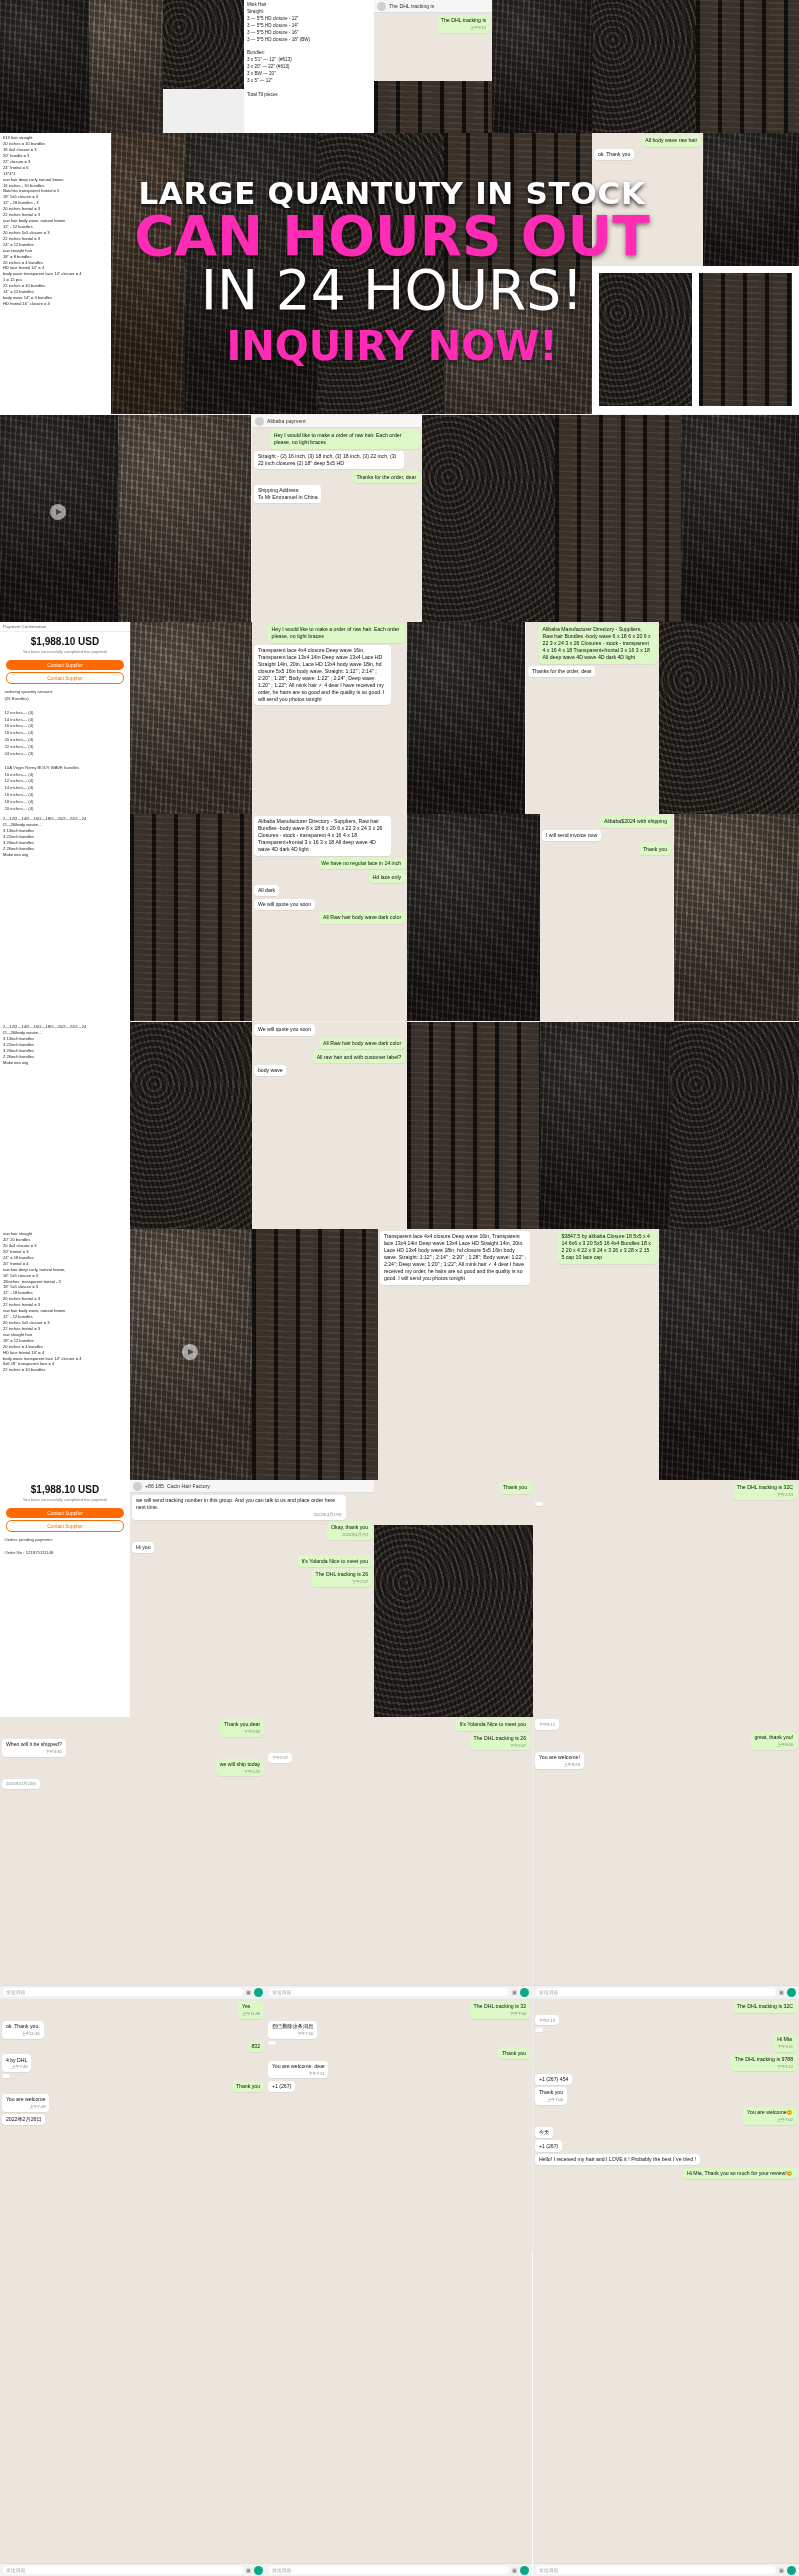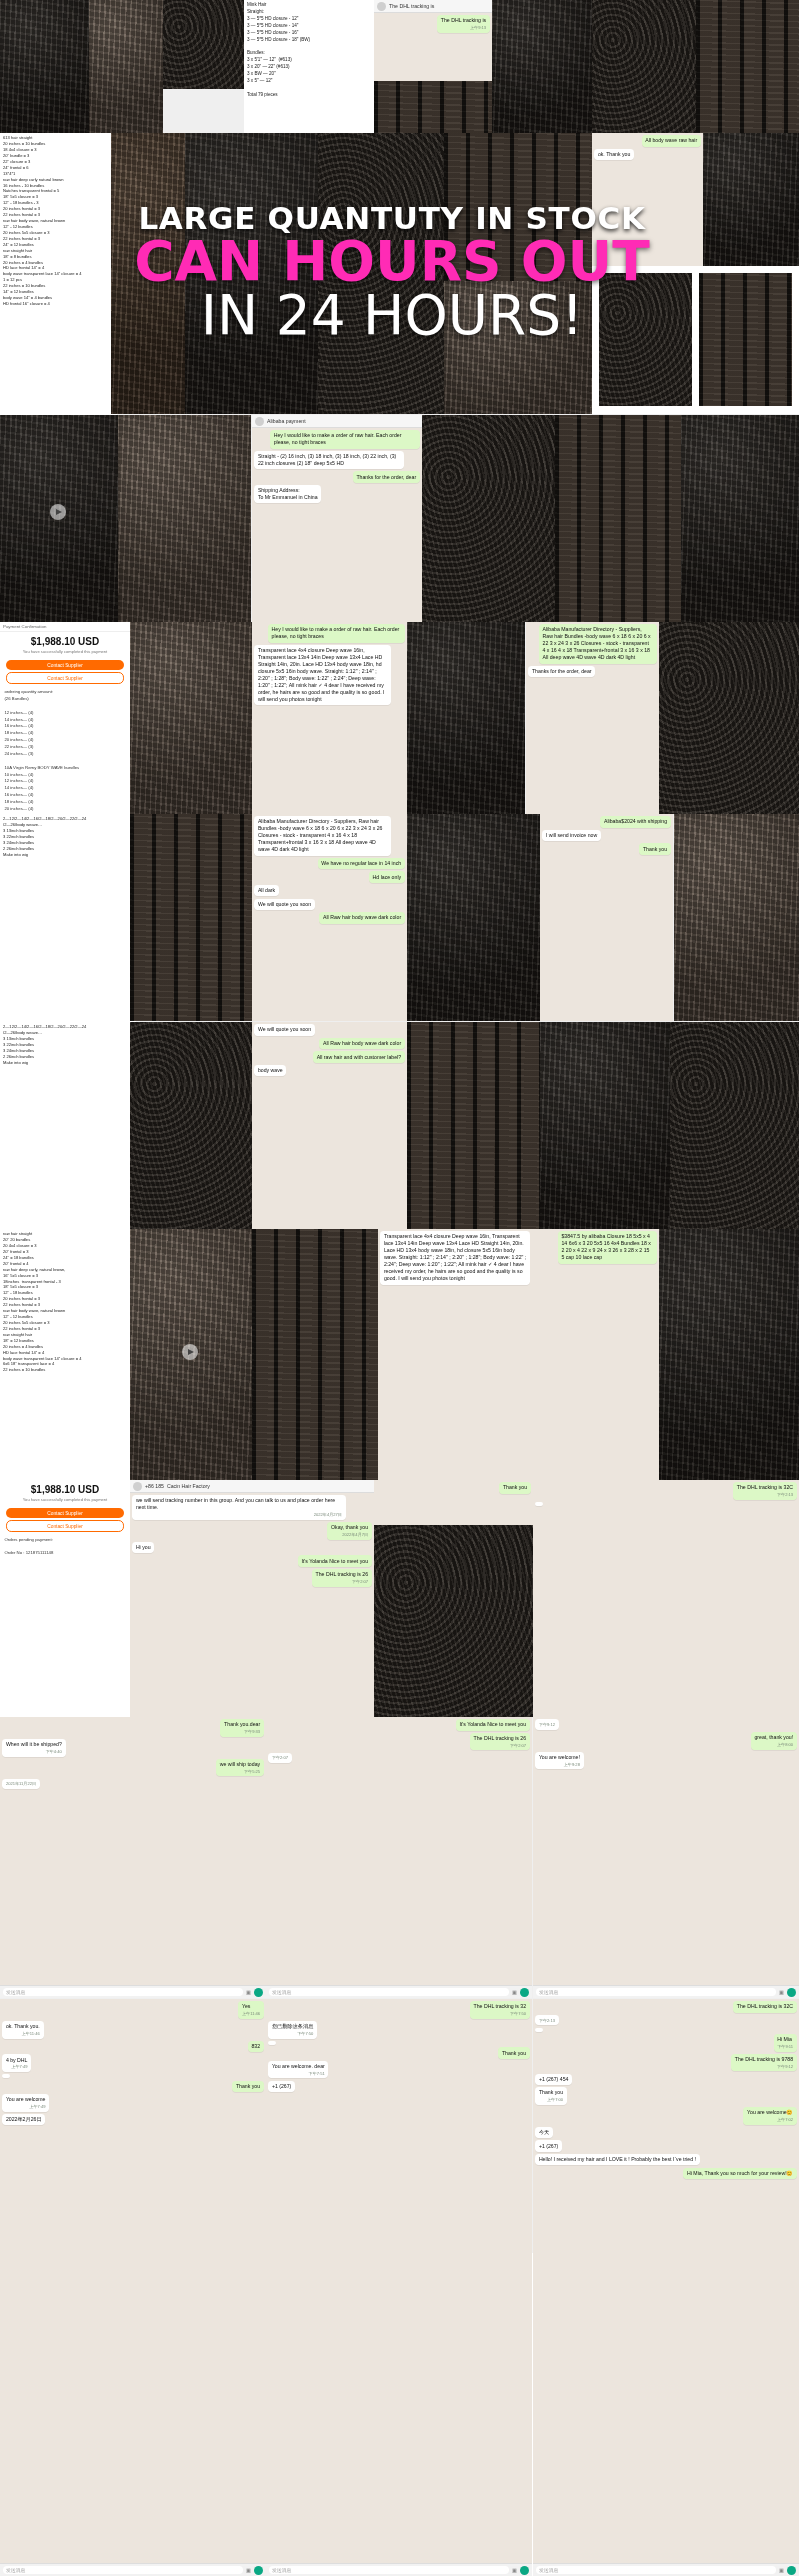--- a/index.html
+++ b/index.html
@@ -199,20 +199,21 @@
       </div>
     <div class="tile photo" style="left:107px;top:7.4px;width:93px;height:133px">
         <div class="hairbg bundlerow"></div>
       </div>
   </div>
 
   <div class="banner">
     <div class="l1">LARGE QUANTUTY IN STOCK</div>
     <div class="l2">CAN HOURS OUT</div>
     <div class="l3">IN 24 HOURS!</div>
+    <div class="l4">INQUIRY NOW!</div>
   </div>
 
   <div class="tile photo" style="left:0;top:415px;width:118px;height:207px">
       <div class="hairbg"></div>
     <div class="playbtn" style="left:50px;top:89px"></div>
   </div>
   <div class="tile photo" style="left:118px;top:415px;width:133px;height:207px">
       <div class="hairbg light"></div>
     </div>
 

